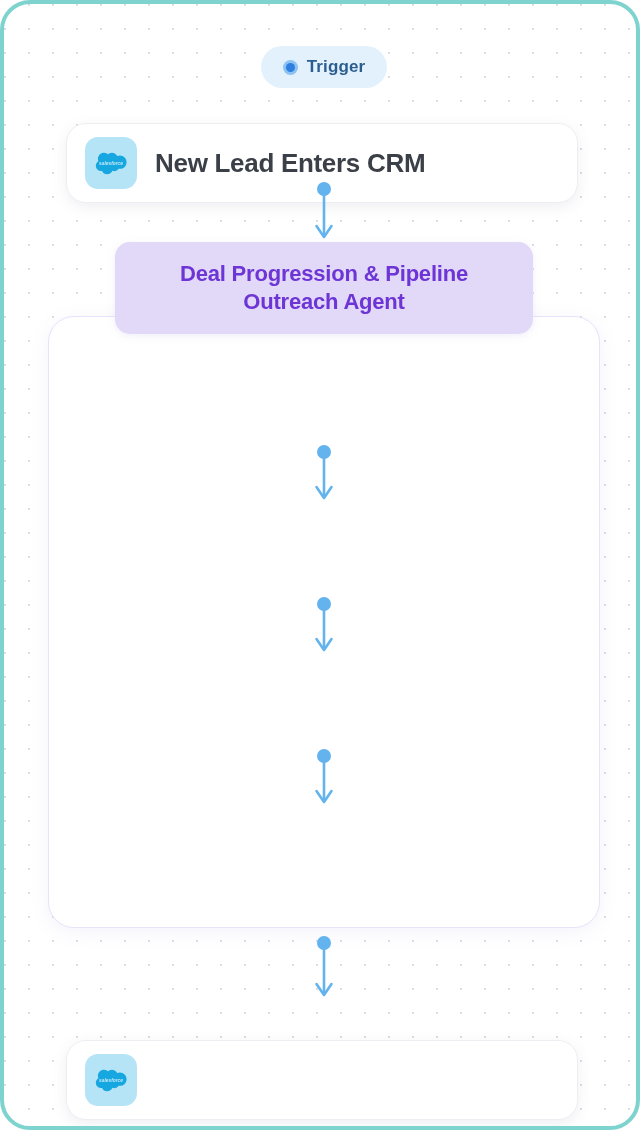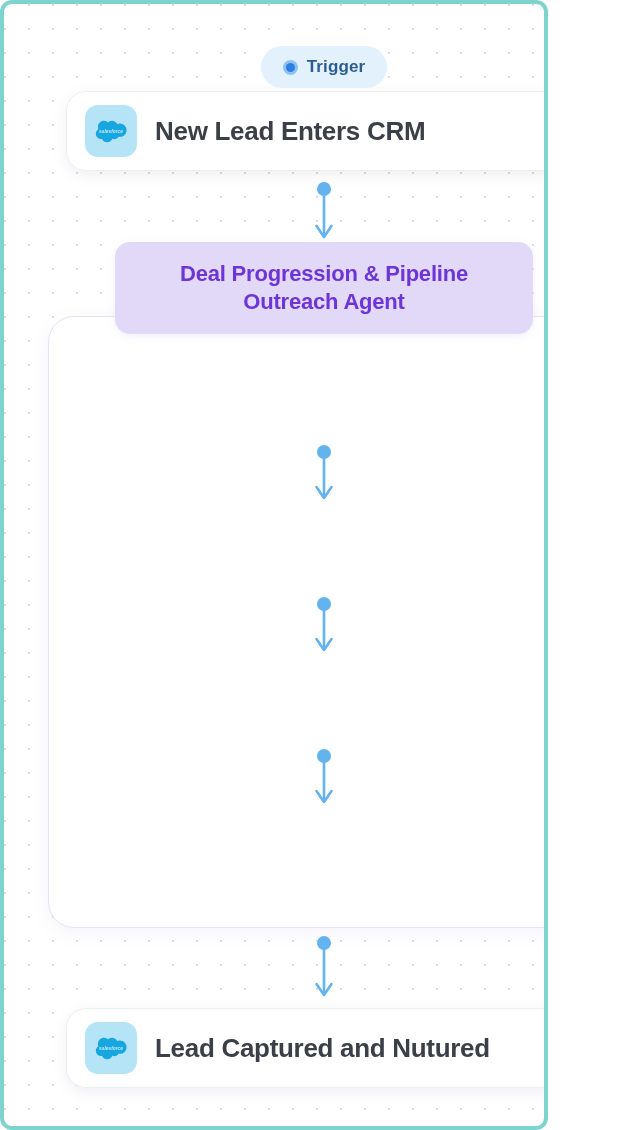--- a/index.html
+++ b/index.html
@@ -10,23 +10,23 @@
     height: 1130px;
     overflow: hidden;
     font-family: "Liberation Sans", "DejaVu Sans", sans-serif;
     background: #ffffff;
   }
 
   
   .frame {
     position: absolute;
     left: 0; top: 0;
-    width: 548px; height: 1130px;
+    width: 640px; height: 1130px;
     border: 4px solid #7fd3ce;
-    border-radius: 12px;
+    border-radius: 30px;
     background:
       radial-gradient(circle, #dcdce6 1.4px, transparent 1.5px);
     background-size: 24px 24px;
     background-position: 13px 13px;
     overflow: hidden;
   }
 
   
   .trigger-badge {
     position: absolute;
@@ -73,20 +73,21 @@
     box-shadow: 0 3px 10px rgba(120,125,160,.09);
   }
   .card.outer {
     left: 62px;
     width: 512px;
     height: 80px;
     border-radius: 20px;
     padding-left: 18px;
     gap: 18px;
     box-shadow: 0 4px 14px rgba(120,125,160,.12);
+    margin-top: 32px;
   }
   .card.step {
     left: 68px;
     width: 512px;
     height: 82px;
     border-radius: 16px;
     padding-left: 16px;
     gap: 16px;
     box-shadow: 0 2px 7px rgba(130,130,170,.08);
   }
@@ -265,16 +266,15 @@
     </svg>
   </div>
 
   <div class="card outer" style="top:1004px;">
     <span class="icon-tile salesforce">
       <svg width="38" height="38" viewBox="0 0 40 40" aria-hidden="true">
         <path d="M16.4 11.3a6.3 6.3 0 0 1 4.6-2c2.4 0 4.5 1.35 5.6 3.35a6.9 6.9 0 0 1 2.85-.6c3.85 0 6.95 3.15 6.95 7.05s-3.1 7.05-6.95 7.05c-.47 0-.93-.05-1.37-.14a5.1 5.1 0 0 1-4.47 2.62c-.79 0-1.53-.18-2.2-.5a5.83 5.83 0 0 1-5.42 3.67 5.82 5.82 0 0 1-5.33-3.43c-.36.08-.73.12-1.12.12A5.52 5.52 0 0 1 4 23.02c0-2.05 1.1-3.84 2.74-4.8a6.4 6.4 0 0 1-.53-2.55c0-3.55 2.9-6.42 6.47-6.42 2.1 0 3.96.99 5.14 2.53z" fill="#16a6e0"></path>
         <text x="20" y="22.2" font-family="Liberation Sans, sans-serif" font-size="5.1" fill="#bfe8f8" text-anchor="middle" font-style="italic" font-weight="bold">salesforce</text>
       </svg>
     </span>
-    <span class="card-title">Lead Captured and Nutured</span>
   </div>
 
 </div>
 
 </body></html>

